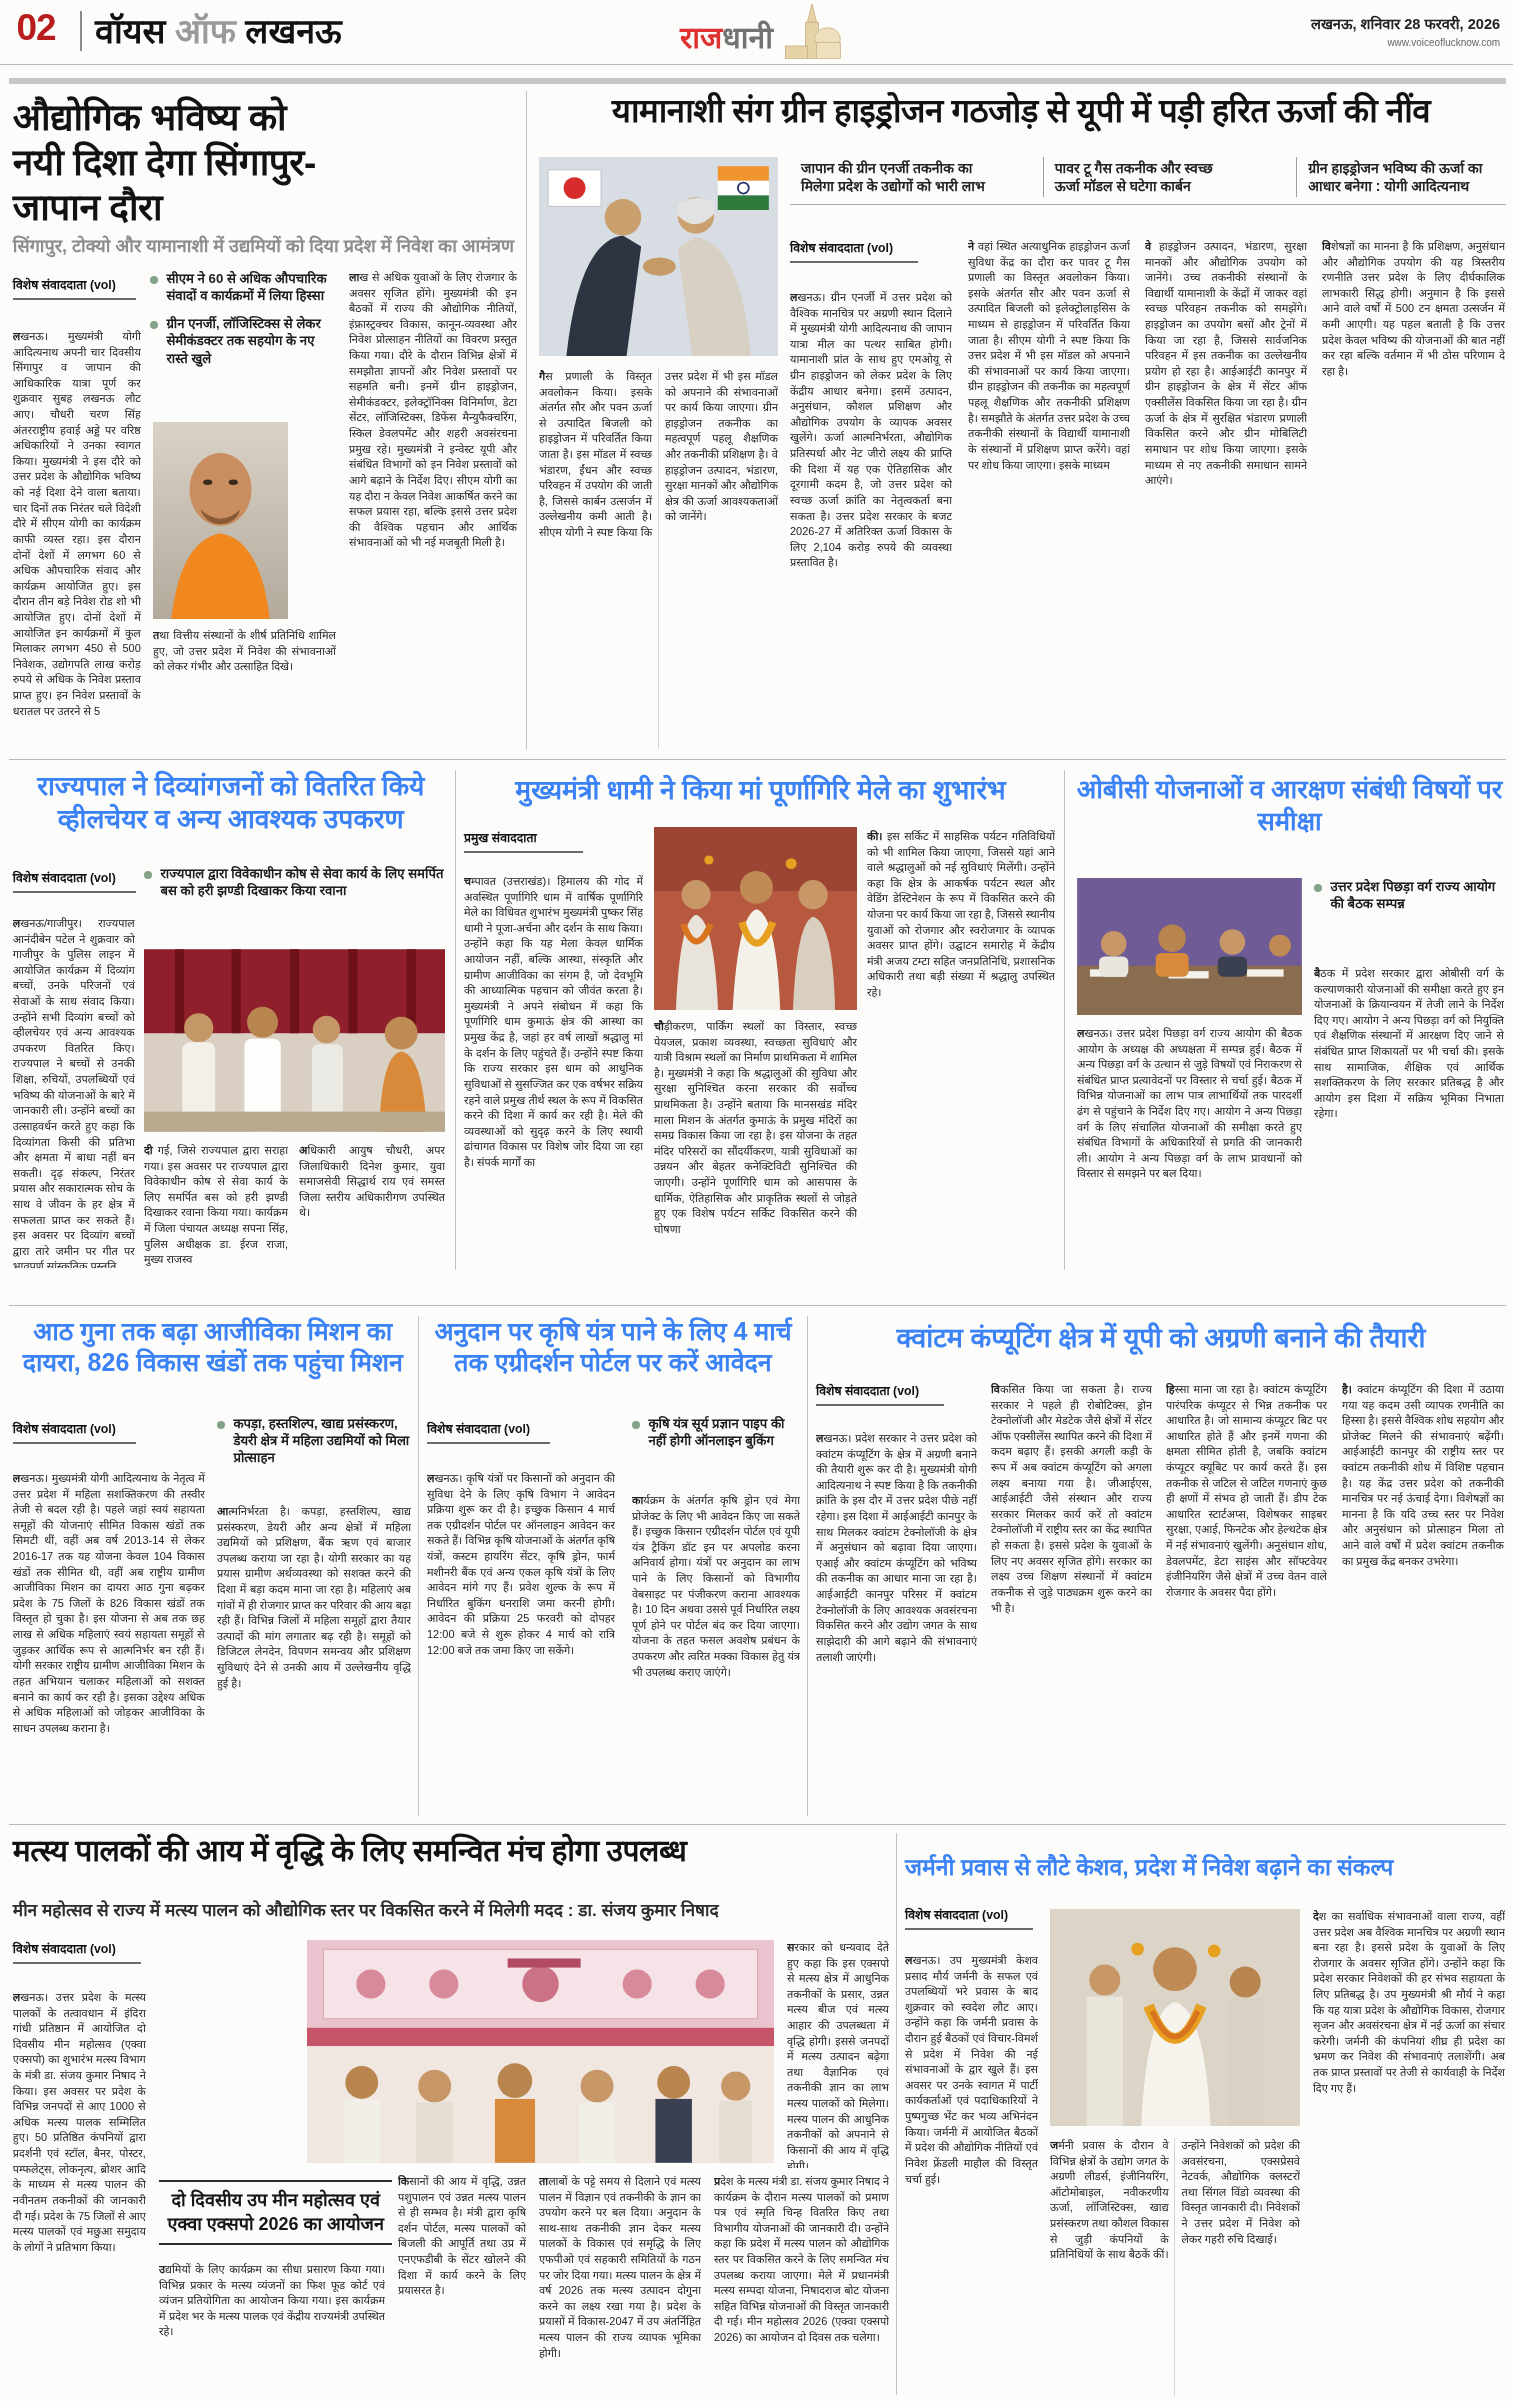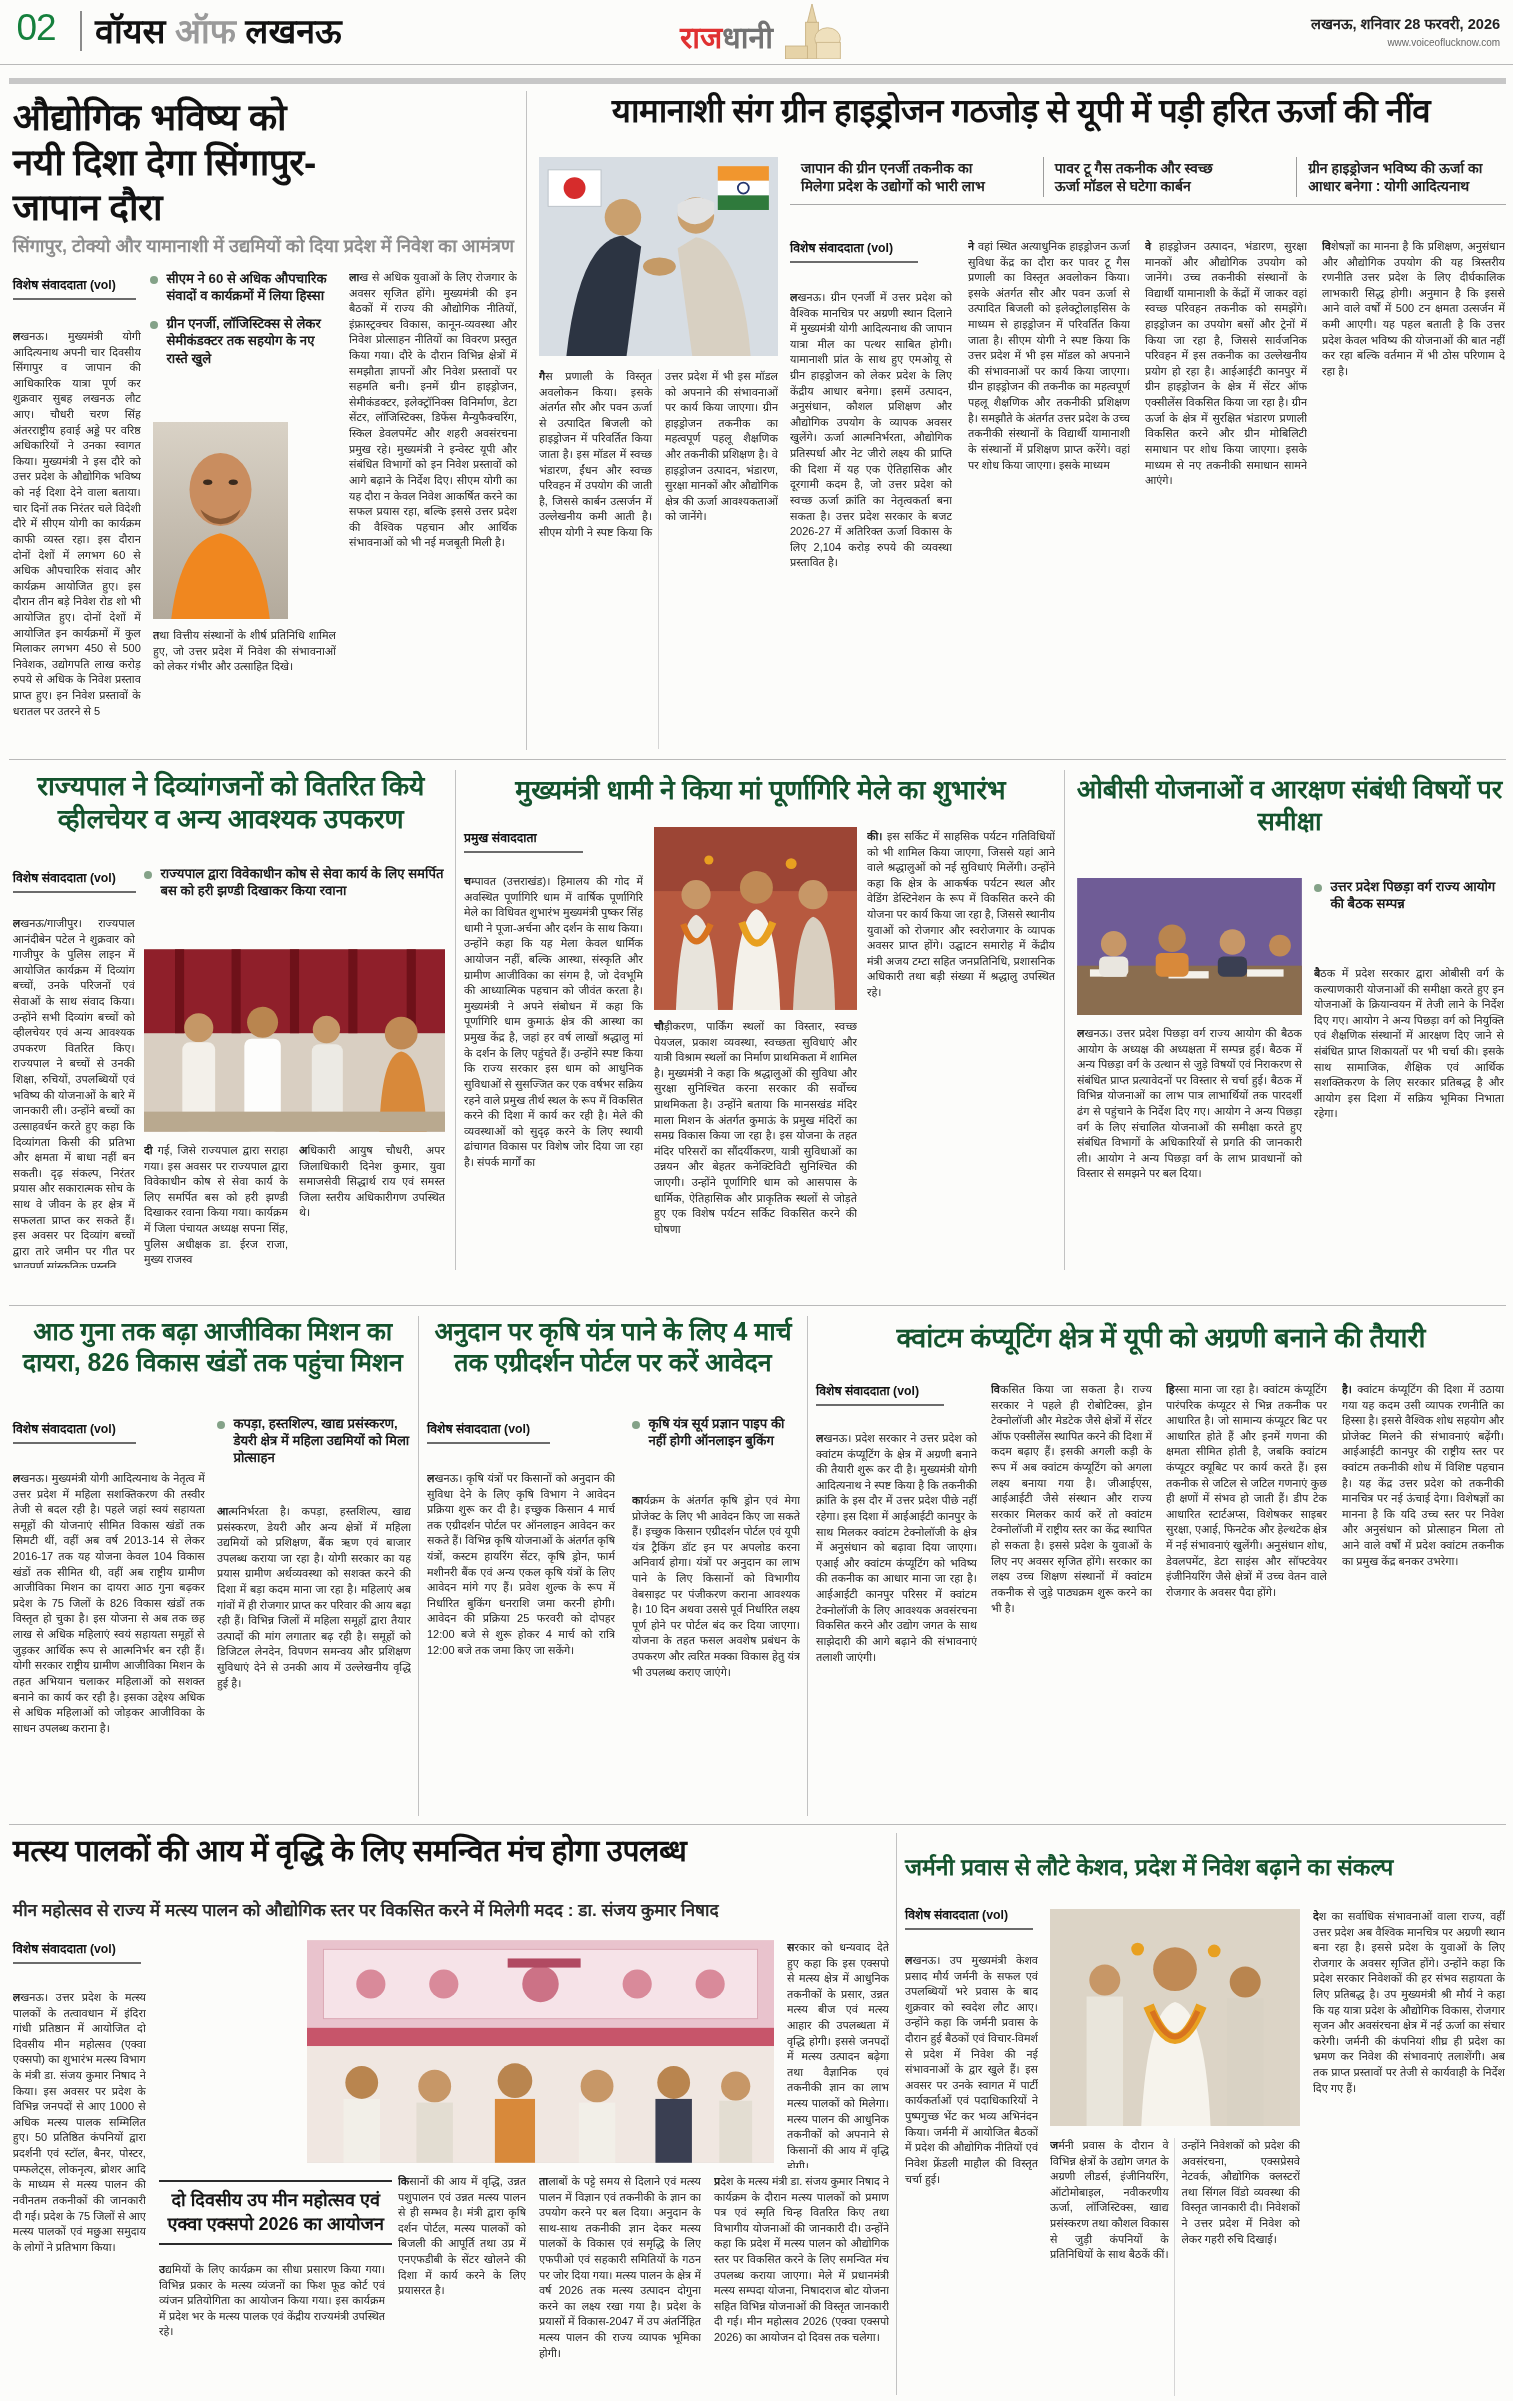--- a/index.html
+++ b/index.html
@@ -1,30 +1,30 @@
 <!DOCTYPE html>
 <html lang="hi" style="font-size:14.6px"><head>
 <meta charset="utf-8">
 <style>
   html,body{margin:0;padding:0;background:#e8e6e1;}
   .page{position:relative;width:1513px;height:2401px;background:#fcfcfa;margin:0 auto;
         font-family:"Liberation Sans","DejaVu Sans",sans-serif;color:#1c1c1c;overflow:hidden;}
   .abs{position:absolute;}
   
-  .pageno{font-size:37px;font-weight:400;color:#15803d;letter-spacing:-0.9px;}
+  .pageno{font-size:37px;font-weight:700;color:#b91c1c;letter-spacing:-0.9px;}
   .mast{font-size:34px;font-weight:800;color:#111;white-space:nowrap;}
   .mast .grey{color:#9a9a9a;}
   .logo{font-size:30px;font-weight:800;white-space:nowrap;}
   .dateline{font-size:14.6px;font-weight:700;color:#222;text-align:right;}
   .weburl{font-size:10px;color:#666;text-align:right;}
   .hr{position:absolute;background:#b9b9b9;}
   .band{position:absolute;background:#c7c7c7;height:5.5px;}
   
   .h-xl{font-weight:800;color:#121212;line-height:1.22;letter-spacing:-0.5px;}
-  .h-l{font-weight:800;color:#14532d;line-height:1.25;}
+  .h-l{font-weight:800;color:#3b82f6;line-height:1.25;}
   .sub-grey{font-weight:700;color:#8d8d8d;line-height:1.25;}
   .sub-dark{font-weight:700;color:#2e2e2e;line-height:1.3;}
   .byline{font-size:12.3px;font-weight:800;color:#111;padding-bottom:4.6px;border-bottom:2.7px solid #6b6b6b;}
   .col{font-size:11px;line-height:1.42;text-align:justify;overflow:hidden;color:#222;}
   .col::first-letter{font-weight:bold;}
   .bullets{margin:0;padding:0;list-style:none;}
   .bullets li{position:relative;padding-left:16.4px;font-size:13.2px;font-weight:700;color:#1d1d1d;line-height:1.3;margin-bottom:11px;}
   .bullets li::before{content:"";position:absolute;left:0;top:5.5px;width:8.2px;height:8.2px;border-radius:50%;background:#84a288;}
   .cells{display:flex;gap:44px;}
   .cells .cell{flex:1;padding:1.8px 11px;font-size:14px;font-weight:700;color:#242424;line-height:1.3;}

